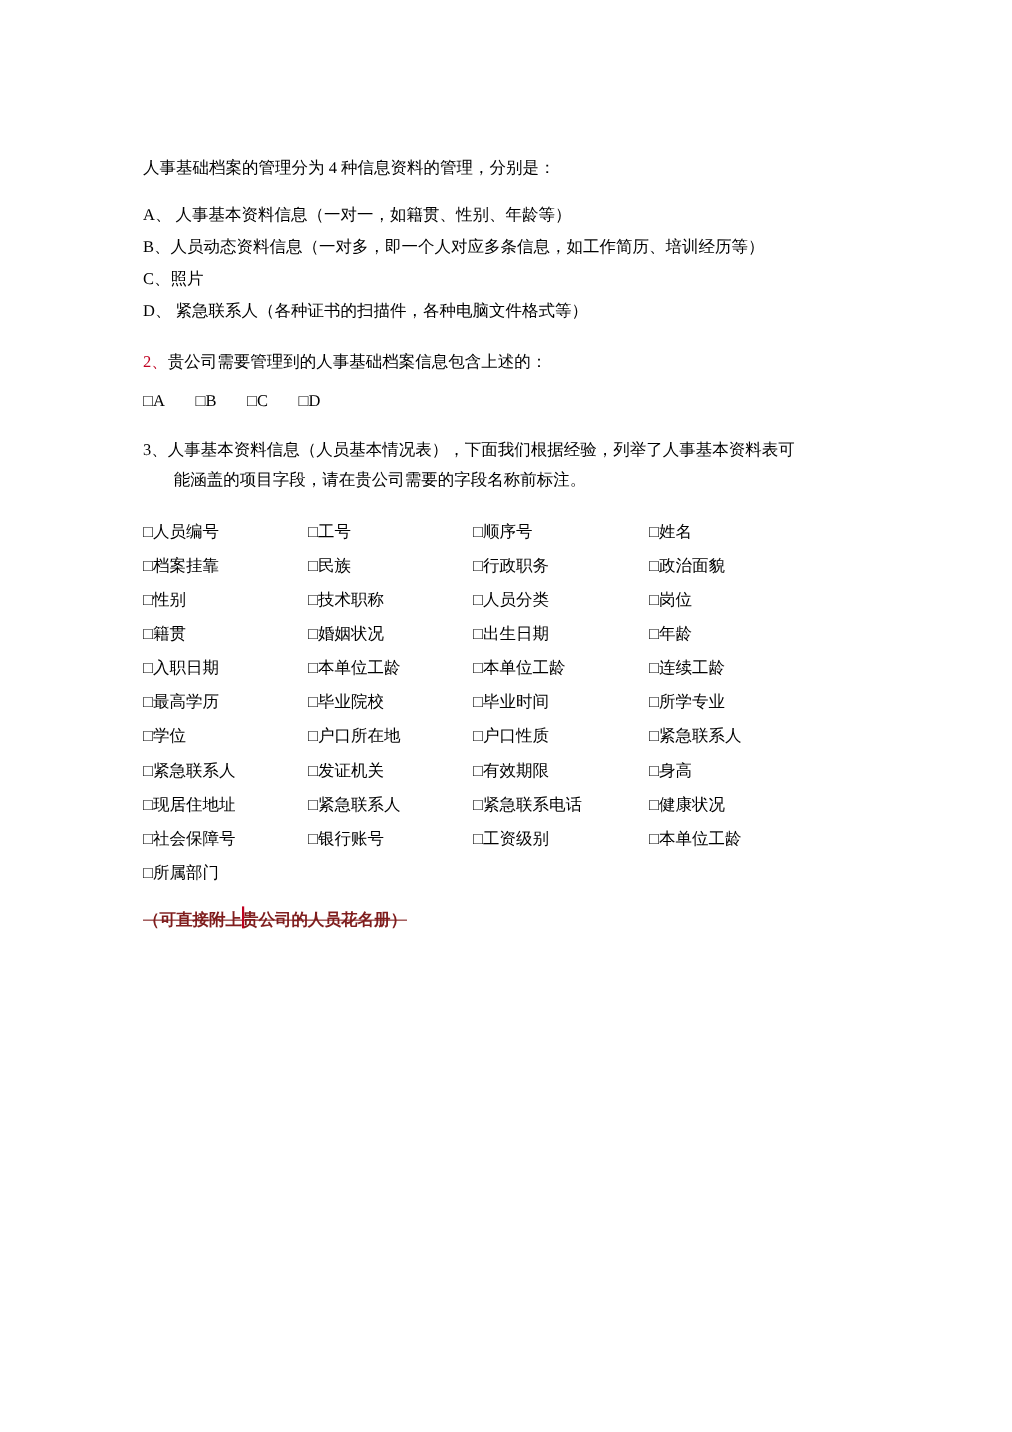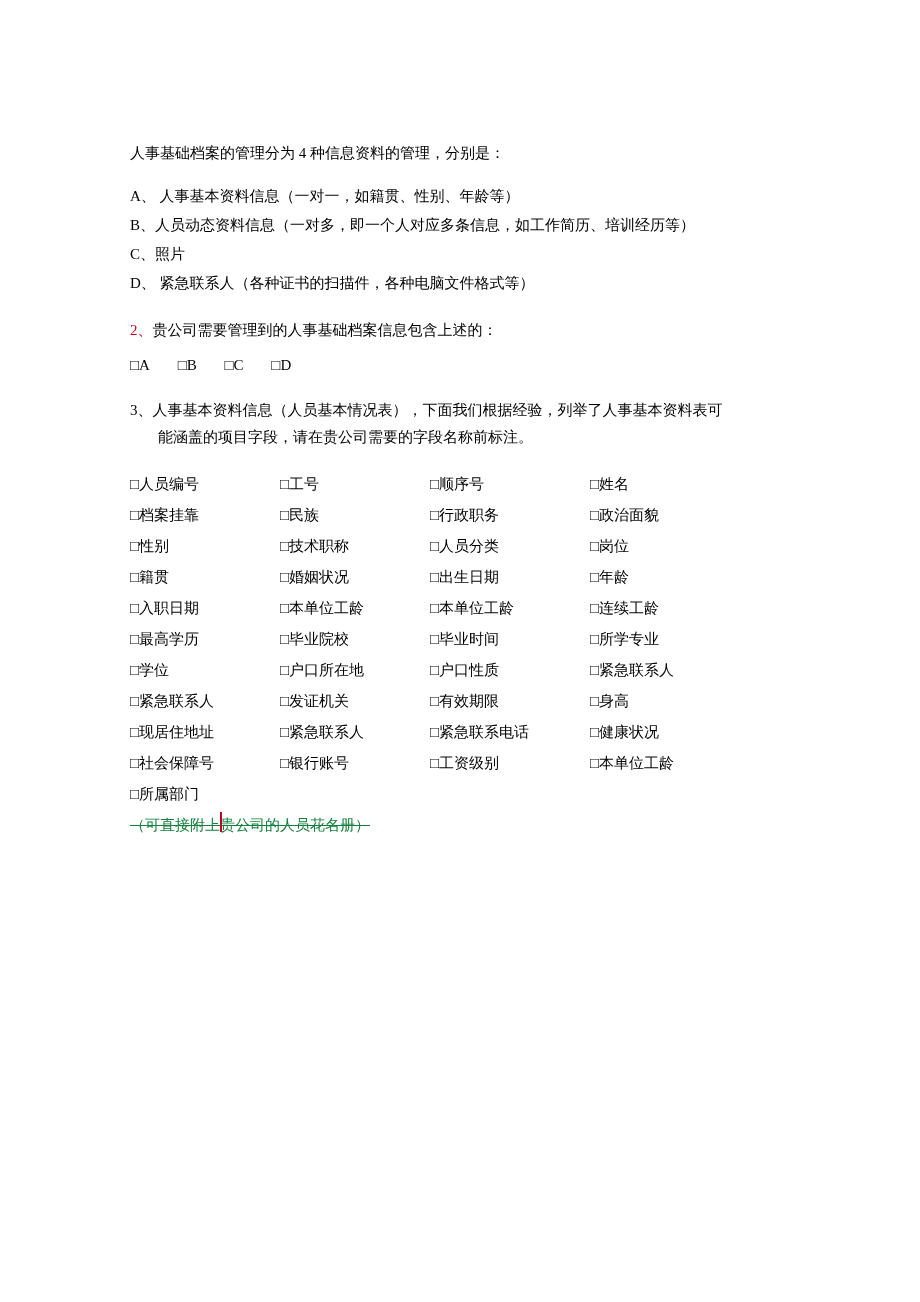--- a/index.html
+++ b/index.html
@@ -22,23 +22,24 @@
     .indent { padding-left: 28px; }
     .fields-grid {
       display: grid;
       grid-template-columns: 150px 150px 160px 150px;
       column-gap: 0;
       row-gap: 4px;
       margin-top: 20px;
     }
     .field { white-space: nowrap; }
     .strike-note {
-      color: #15803d;
+      color: #7f1d1d;
       text-decoration: line-through;
-      margin-top: 4px;
+      margin-top: 16px;
+      font-weight: bold;
     }
     .revision-bar {
       position: absolute;
       left: 90px;
       width: 2px;
       height: 20px;
       background: #c00020;
     }
     .strike-wrap { position: relative; }
   </style>

